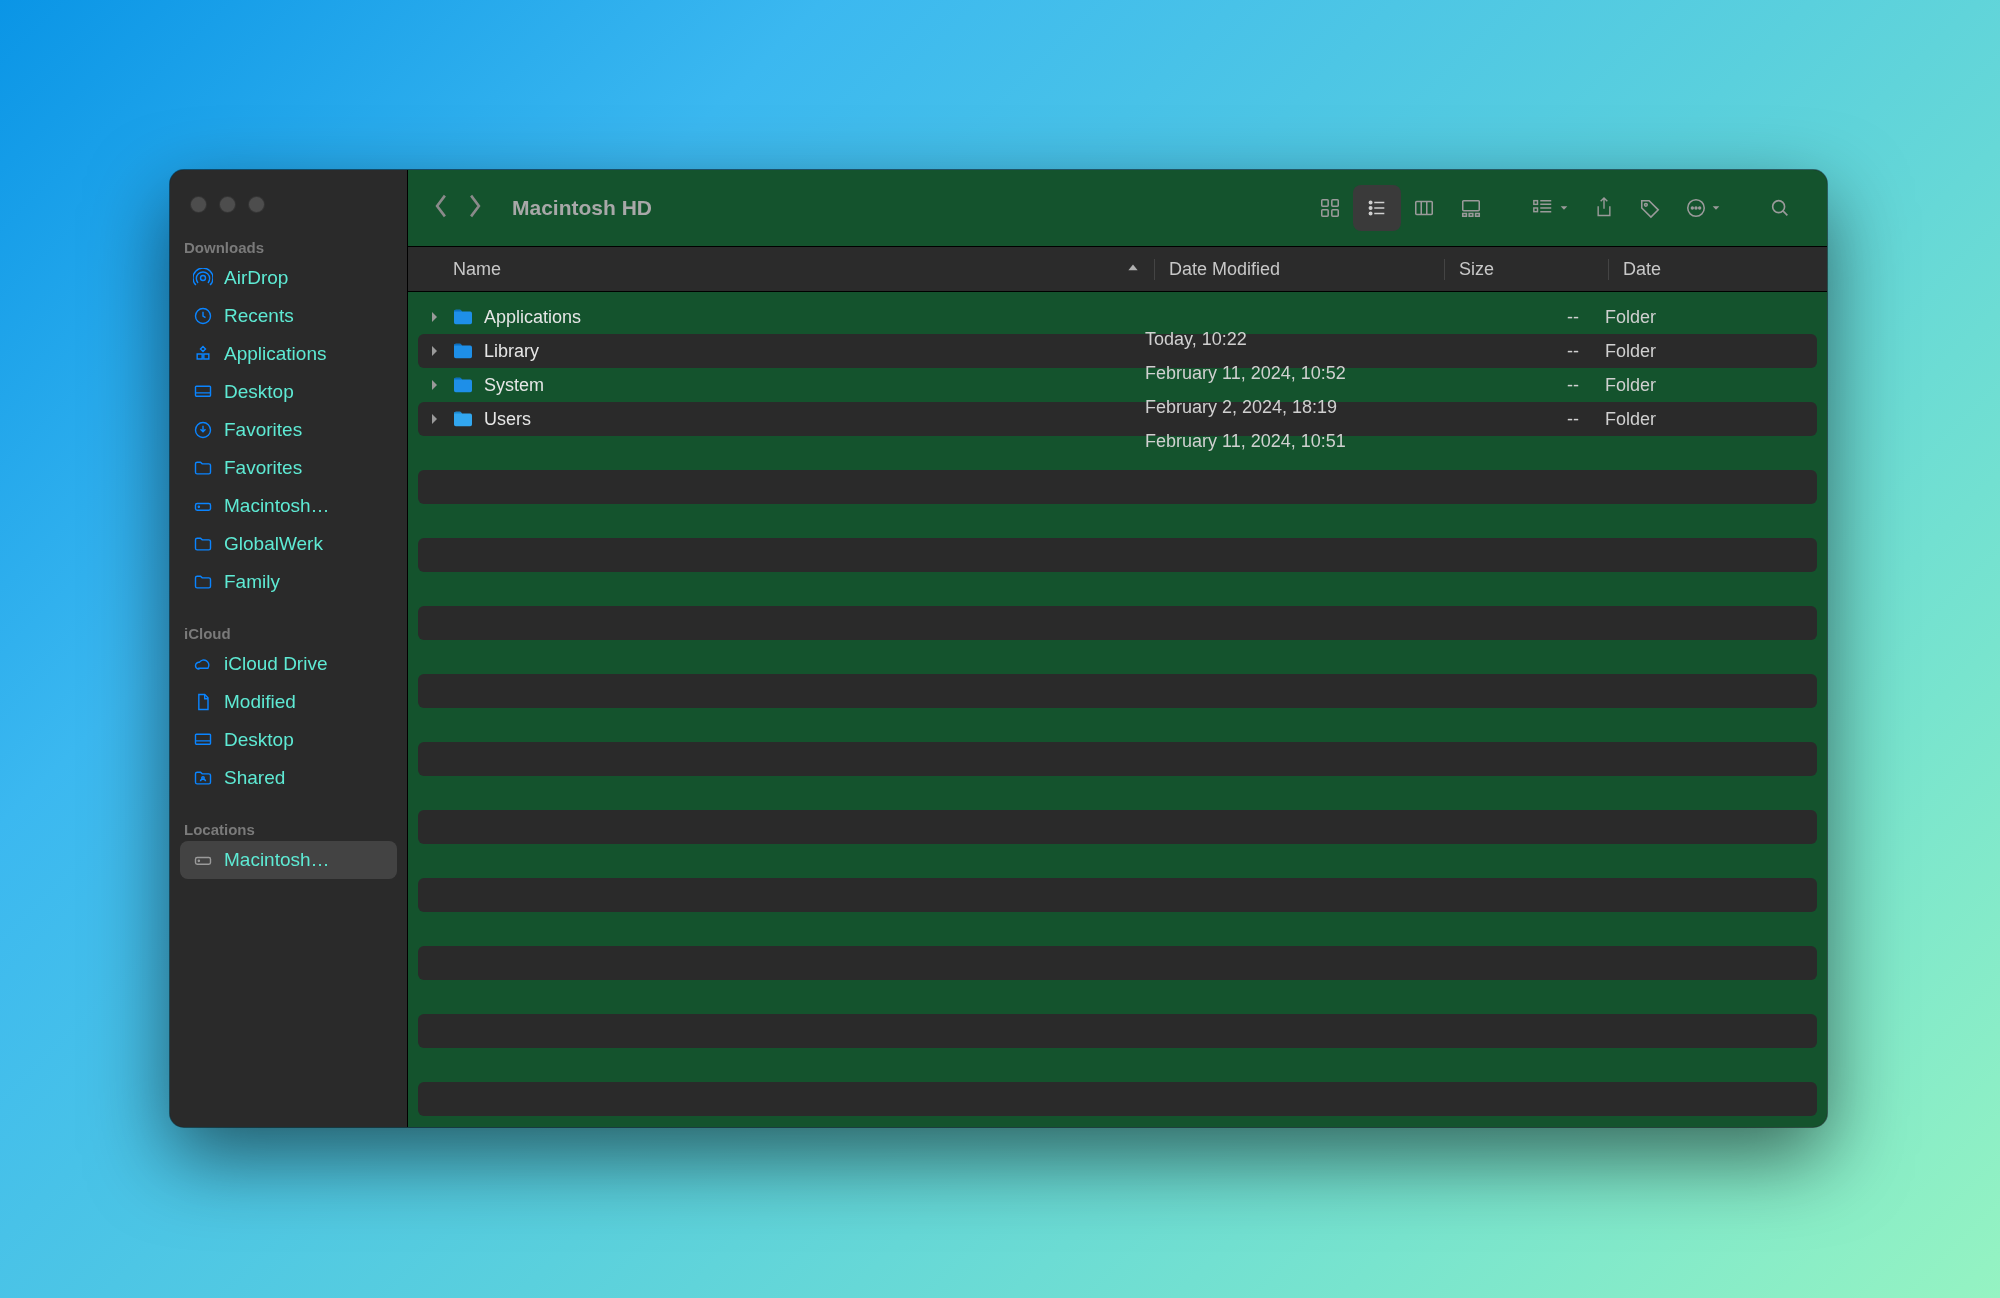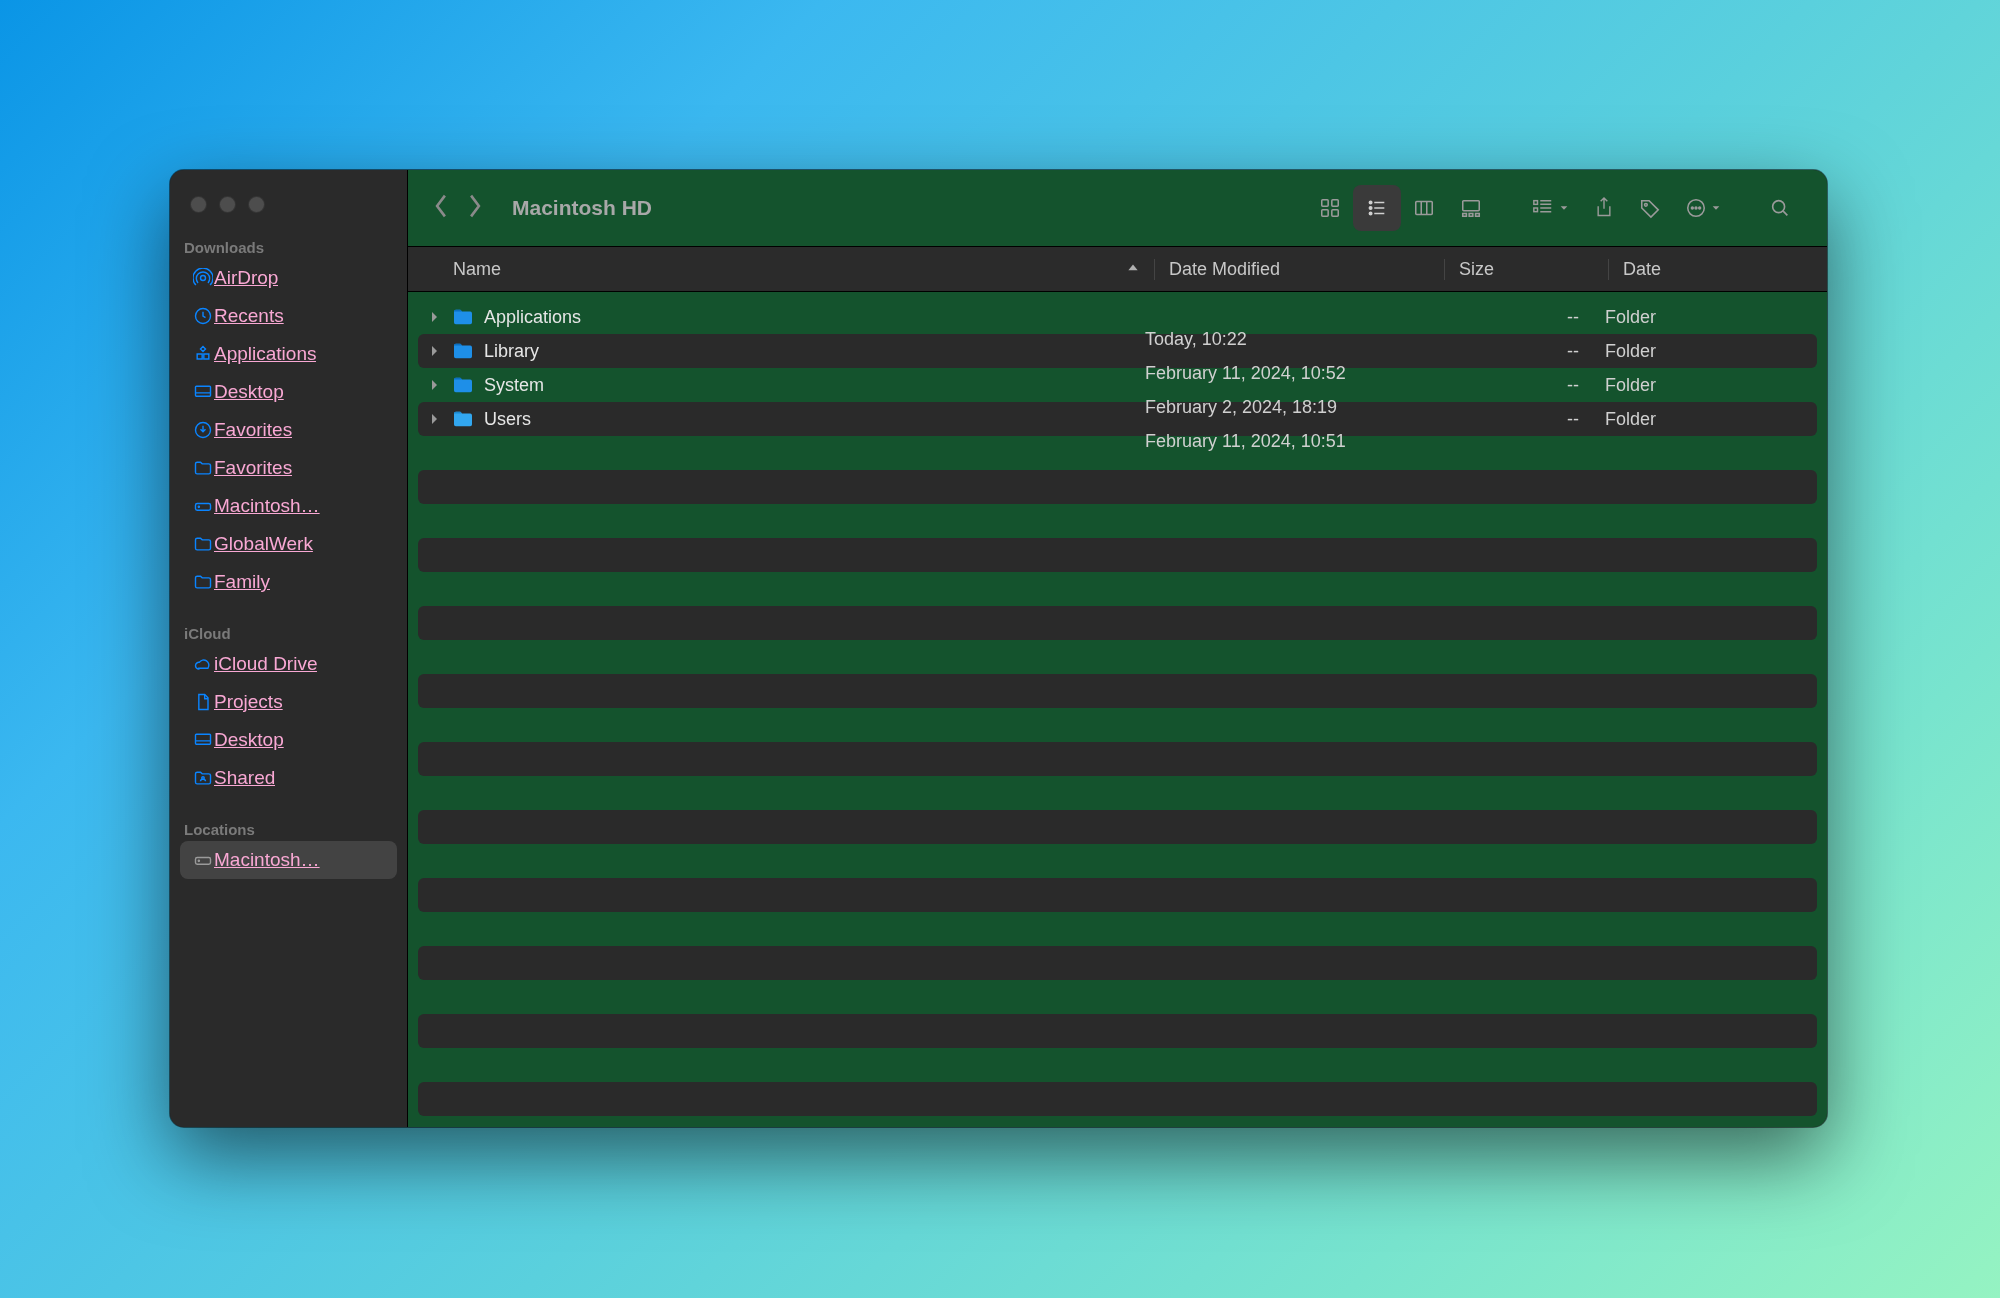--- a/index.html
+++ b/index.html
@@ -48,30 +48,30 @@
 
     .side-section-title {
       font-size: 15px;
       font-weight: 600;
       color: #7a7a7a;
       padding: 8px 14px 3px 14px;
     }
     .side-item {
       display: flex;
       align-items: center;
+      gap: 10px;
       height: 38px;
       padding: 0 14px 0 12px;
       margin: 0 10px;
       border-radius: 8px;
-      color: #f9a8d4;
+      color: #5eead4;
       font-size: 19px;
       cursor: default;
       white-space: nowrap;
       overflow: hidden;
-      text-decoration: underline;
     }
     .side-item.selected {
       background: rgba(255,255,255,0.12);
     }
     .side-item .ico {
       width: 22px;
       display: flex;
       align-items: center;
       justify-content: center;
       color: #0a84ff;
@@ -304,21 +304,21 @@
         </span>
         <span class="lab">iCloud Drive</span>
       </div>
       <div class="side-item">
         <span class="ico">
           <svg width="20" height="20" viewBox="0 0 24 24" fill="none" stroke="currentColor" stroke-width="1.7">
               <path d="M7 3h7l4 4v14H7z"></path>
               <path d="M14 3v5h4"></path>
             </svg>
         </span>
-        <span class="lab">Projects</span>
+        <span class="lab">Modified</span>
       </div>
       <div class="side-item">
         <span class="ico">
           <svg width="20" height="20" viewBox="0 0 24 24" fill="none" stroke="currentColor" stroke-width="1.7">
               <rect x="3" y="5" width="18" height="12" rx="1"></rect>
               <path d="M3 13h18"></path>
             </svg>
         </span>
         <span class="lab">Desktop</span>
       </div>

